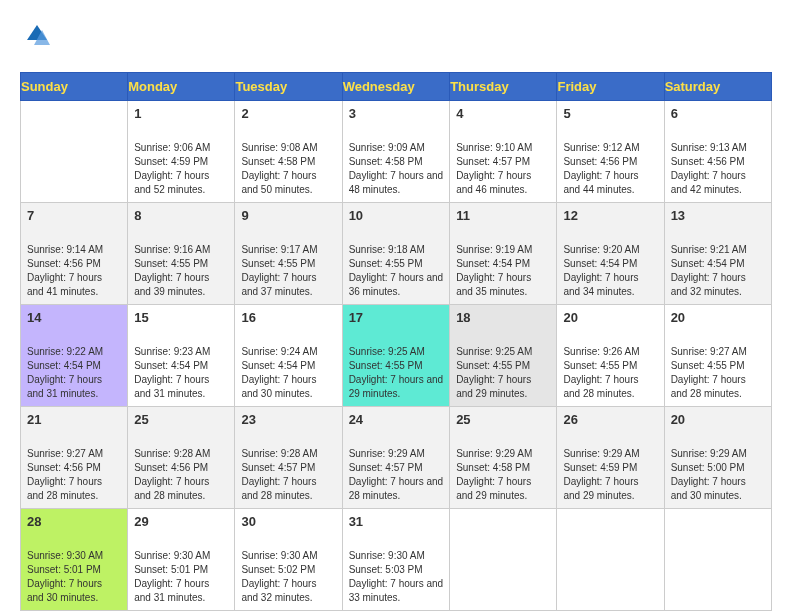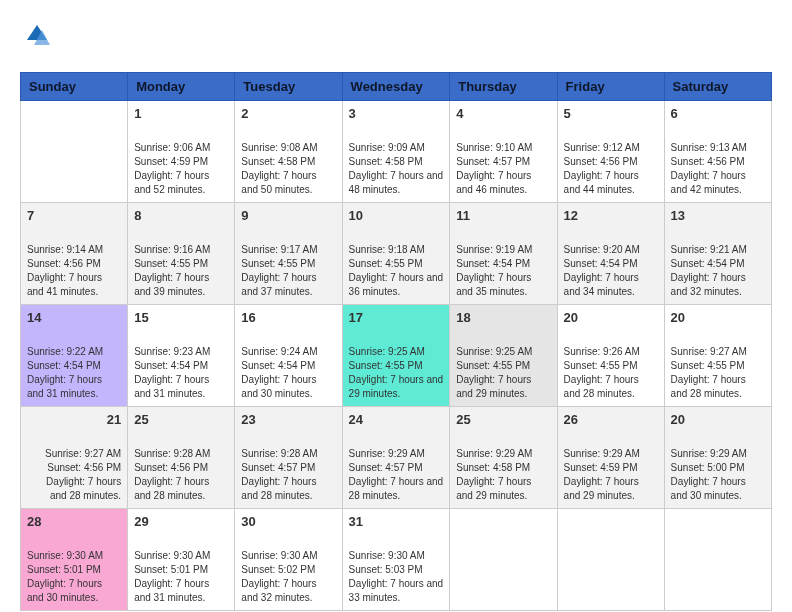--- a/index.html
+++ b/index.html
@@ -44,23 +44,23 @@
       font-size: 14px;
       color: #555;
     }
     .calendar {
       width: 100%;
       border-collapse: collapse;
       border: 1px solid #ccc;
     }
     .calendar th {
       background-color: #3a6cc8;
-      color: #0f172a;
+      color: #fde047;
       font-size: 13px;
-      padding: 6px 8px;
+      padding: 6px 0;
       text-align: left;
       border: 1px solid #2a5ab8;
     }
     .calendar td {
       vertical-align: top;
       border: 1px solid #ccc;
       padding: 5px 6px;
       font-size: 10.5px;
       color: #333;
       width: 108px;
@@ -202,21 +202,21 @@
         <td style="background: rgb(255, 255, 255);">
           <span class="day-number">20</span>
           <div class="day-info">Sunrise: 9:26 AM<br>Sunset: 4:55 PM<br>Daylight: 7 hours and 28 minutes.</div>
         </td>
         <td style="background: rgb(255, 255, 255);">
           <span class="day-number">20</span>
           <div class="day-info">Sunrise: 9:27 AM<br>Sunset: 4:55 PM<br>Daylight: 7 hours and 28 minutes.</div>
         </td>
       </tr>
       <tr>
-        <td style="background: rgb(242, 242, 242); text-align: right;">
+        <td style="background: rgb(242, 242, 242);">
           <span class="day-number">21</span>
           <div class="day-info">Sunrise: 9:27 AM<br>Sunset: 4:56 PM<br>Daylight: 7 hours and 28 minutes.</div>
         </td>
         <td style="background: rgb(242, 242, 242);">
           <span class="day-number">25</span>
           <div class="day-info">Sunrise: 9:28 AM<br>Sunset: 4:56 PM<br>Daylight: 7 hours and 28 minutes.</div>
         </td>
         <td style="background: rgb(242, 242, 242);">
           <span class="day-number">23</span>
           <div class="day-info">Sunrise: 9:28 AM<br>Sunset: 4:57 PM<br>Daylight: 7 hours and 28 minutes.</div>
@@ -232,21 +232,21 @@
         <td style="background: rgb(242, 242, 242);">
           <span class="day-number">26</span>
           <div class="day-info">Sunrise: 9:29 AM<br>Sunset: 4:59 PM<br>Daylight: 7 hours and 29 minutes.</div>
         </td>
         <td style="background: rgb(242, 242, 242);">
           <span class="day-number">20</span>
           <div class="day-info">Sunrise: 9:29 AM<br>Sunset: 5:00 PM<br>Daylight: 7 hours and 30 minutes.</div>
         </td>
       </tr>
       <tr>
-        <td style="background: #f9a8d4;">
+        <td style="background: #bef264;">
           <span class="day-number">28</span>
           <div class="day-info">Sunrise: 9:30 AM<br>Sunset: 5:01 PM<br>Daylight: 7 hours and 30 minutes.</div>
         </td>
         <td style="background: rgb(255, 255, 255);">
           <span class="day-number">29</span>
           <div class="day-info">Sunrise: 9:30 AM<br>Sunset: 5:01 PM<br>Daylight: 7 hours and 31 minutes.</div>
         </td>
         <td style="background: rgb(255, 255, 255);">
           <span class="day-number">30</span>
           <div class="day-info">Sunrise: 9:30 AM<br>Sunset: 5:02 PM<br>Daylight: 7 hours and 32 minutes.</div>

